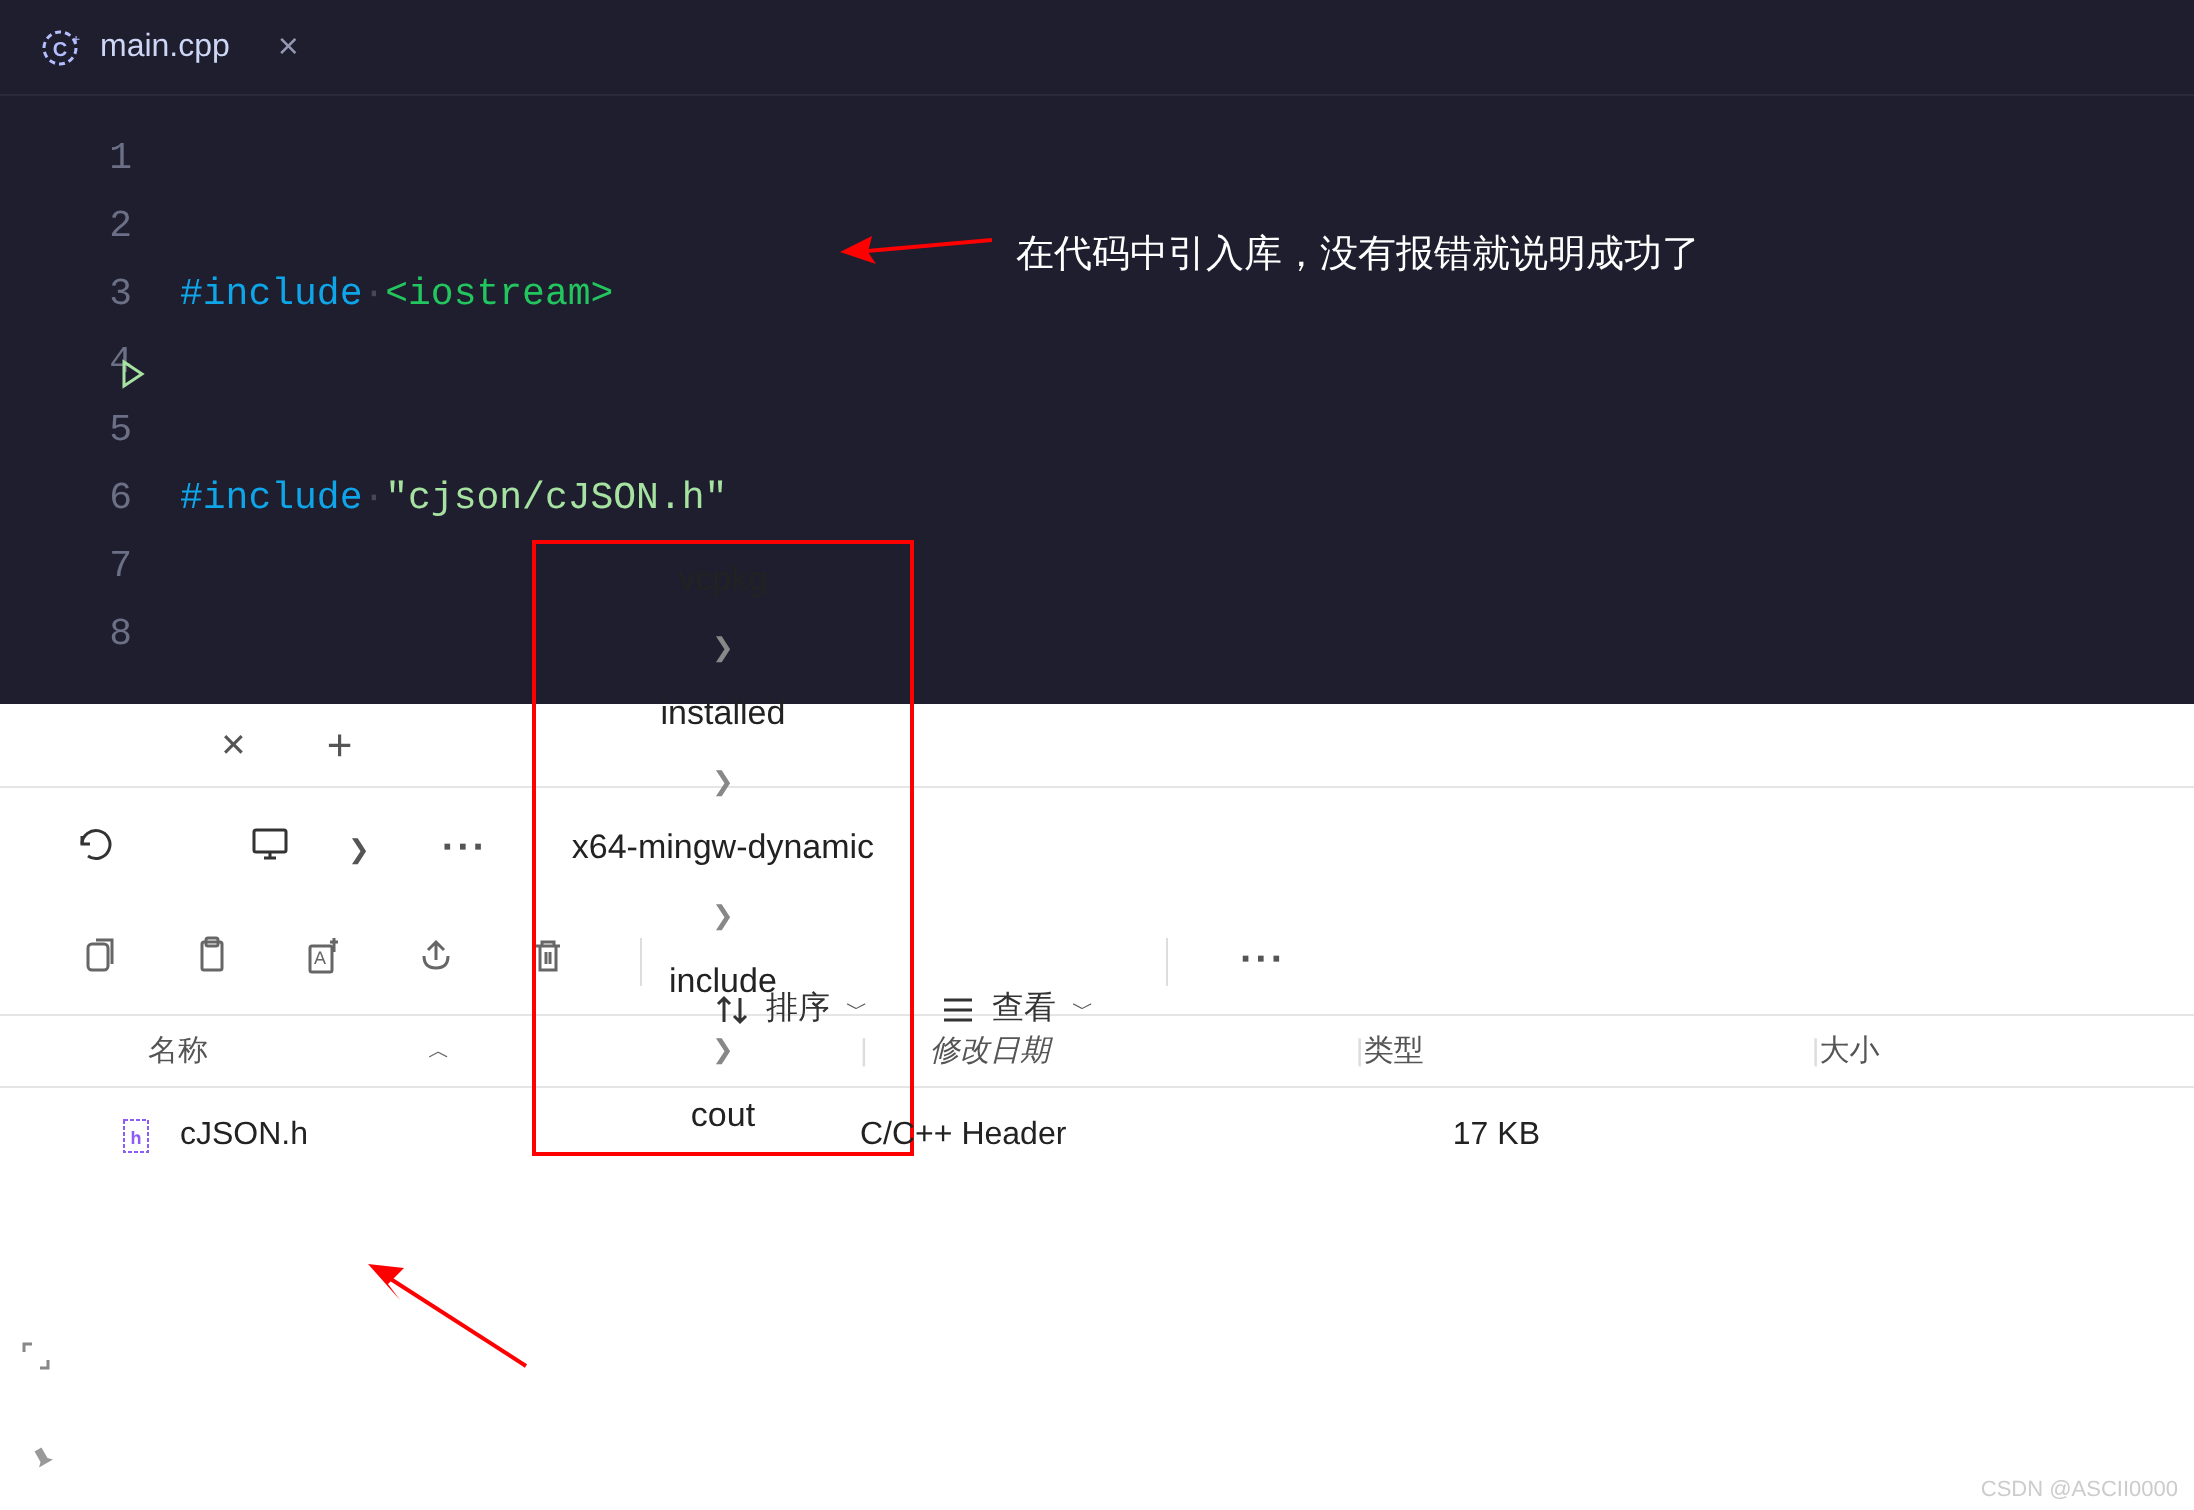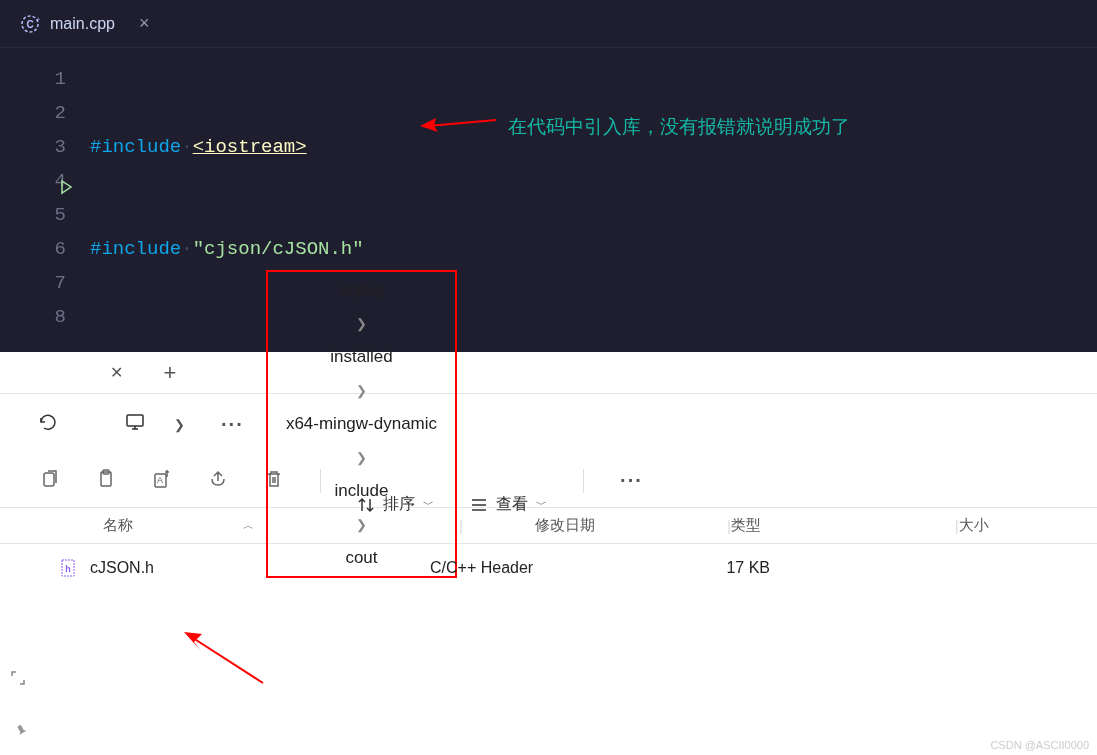--- a/index.html
+++ b/index.html
@@ -14,33 +14,33 @@
     .tab-close { color: #9399b2; margin-left: 14px; font-size: 18px; cursor: pointer; }
     
     .code-area { display: flex; font-family: "Consolas", "Courier New", monospace; font-size: 19px; line-height: 34px; padding-top: 14px; }
     .gutter { width: 90px; text-align: right; color: #6c7086; padding-right: 24px; user-select: none; position: relative; }
     .gutter-line { height: 34px; position: relative; }
     .run-icon { position: absolute; left: 58px; top: 9px; }
     .code-content { flex: 1; color: #cdd6f4; white-space: pre; }
     .code-line { height: 34px; }
     
     .kw-include { color: #0ea5e9; }
-    .kw-lib { color: #fef9c3; text-decoration: underline; }
+    .kw-lib { color: #22c55e; }
     .kw-str { color: #a6e3a1; }
     .kw-type { color: #cba6f7; }
     .kw-func { color: #89b4fa; }
     .kw-punct { color: #f38ba8; }
     .kw-brace { color: #f9e2af; }
     .kw-ns { color: #cdd6f4; }
     .kw-num { color: #fab387; }
     .kw-ret { color: #cba6f7; }
     .ws-dot { color: #45475a; }
     .brace-hl { background: #45475a; }
     
-    .annotation-1 { position: absolute; top: 114px; left: 508px; color: #14b8a6; font-size: 19px; font-family: "Microsoft YaHei", sans-serif; }
+    .annotation-1 { position: absolute; top: 114px; left: 508px; color: #ffffff; font-size: 19px; font-family: "Microsoft YaHei", sans-serif; }
     .arrow-1 { position: absolute; top: 108px; left: 418px; }
     
     
     .explorer-section { background: #ffffff; height: 403px; position: relative; }
     .explorer-tabs { height: 42px; display: flex; align-items: center; padding-left: 110px; border-bottom: 1px solid #e5e5e5; }
     .exp-tab-close { font-size: 16px; color: #555; cursor: pointer; }
     .exp-tab-add { margin-left: 40px; font-size: 22px; color: #555; cursor: pointer; }
     
     .nav-bar { height: 60px; display: flex; align-items: center; padding-left: 38px; gap: 18px; }
     .nav-refresh { cursor: pointer; }
@@ -53,23 +53,23 @@
     .bc-sep { color: #888; font-size: 13px; }
     
     .toolbar { height: 54px; display: flex; align-items: center; padding-left: 40px; gap: 36px; border-bottom: 1px solid #e5e5e5; }
     .tb-icon { cursor: pointer; color: #666; }
     .tb-divider { width: 1px; height: 24px; background: #ddd; }
     .tb-btn { display: flex; align-items: center; gap: 8px; cursor: pointer; color: #333; font-size: 16px; margin-top: 48px; }
     .tb-chev { font-size: 11px; color: #555; }
     .tb-more { font-size: 20px; font-weight: bold; color: #555; letter-spacing: 1px; }
     
     .col-headers { height: 36px; display: flex; align-items: center; border-bottom: 1px solid #e5e5e5; font-size: 15px; color: #555; }
-    .col-name { width: 430px; padding-left: 74px; display: flex; align-items: center; margin-left: 29px; }
+    .col-name { width: 430px; padding-left: 74px; display: flex; align-items: center; }
     .col-sort { margin-left: 110px; font-size: 11px; color: #666; }
-    .col-date { width: 264px; padding-left: 72px; }
+    .col-date { width: 244px; padding-left: 31px; font-style: italic; }
     .col-type { width: 224px; }
     .col-size { width: 100px; }
     .col-sep { color: #ddd; }
     
     .file-row { height: 48px; display: flex; align-items: center; font-size: 16px; color: #222; }
     .fr-name { width: 430px; padding-left: 60px; display: flex; align-items: center; gap: 12px; }
     .fr-icon { width: 18px; height: 18px; }
     .fr-date { width: 240px; padding-left: 60px; }
     .fr-type { width: 200px; }
     .fr-size { width: 140px; text-align: right; }

